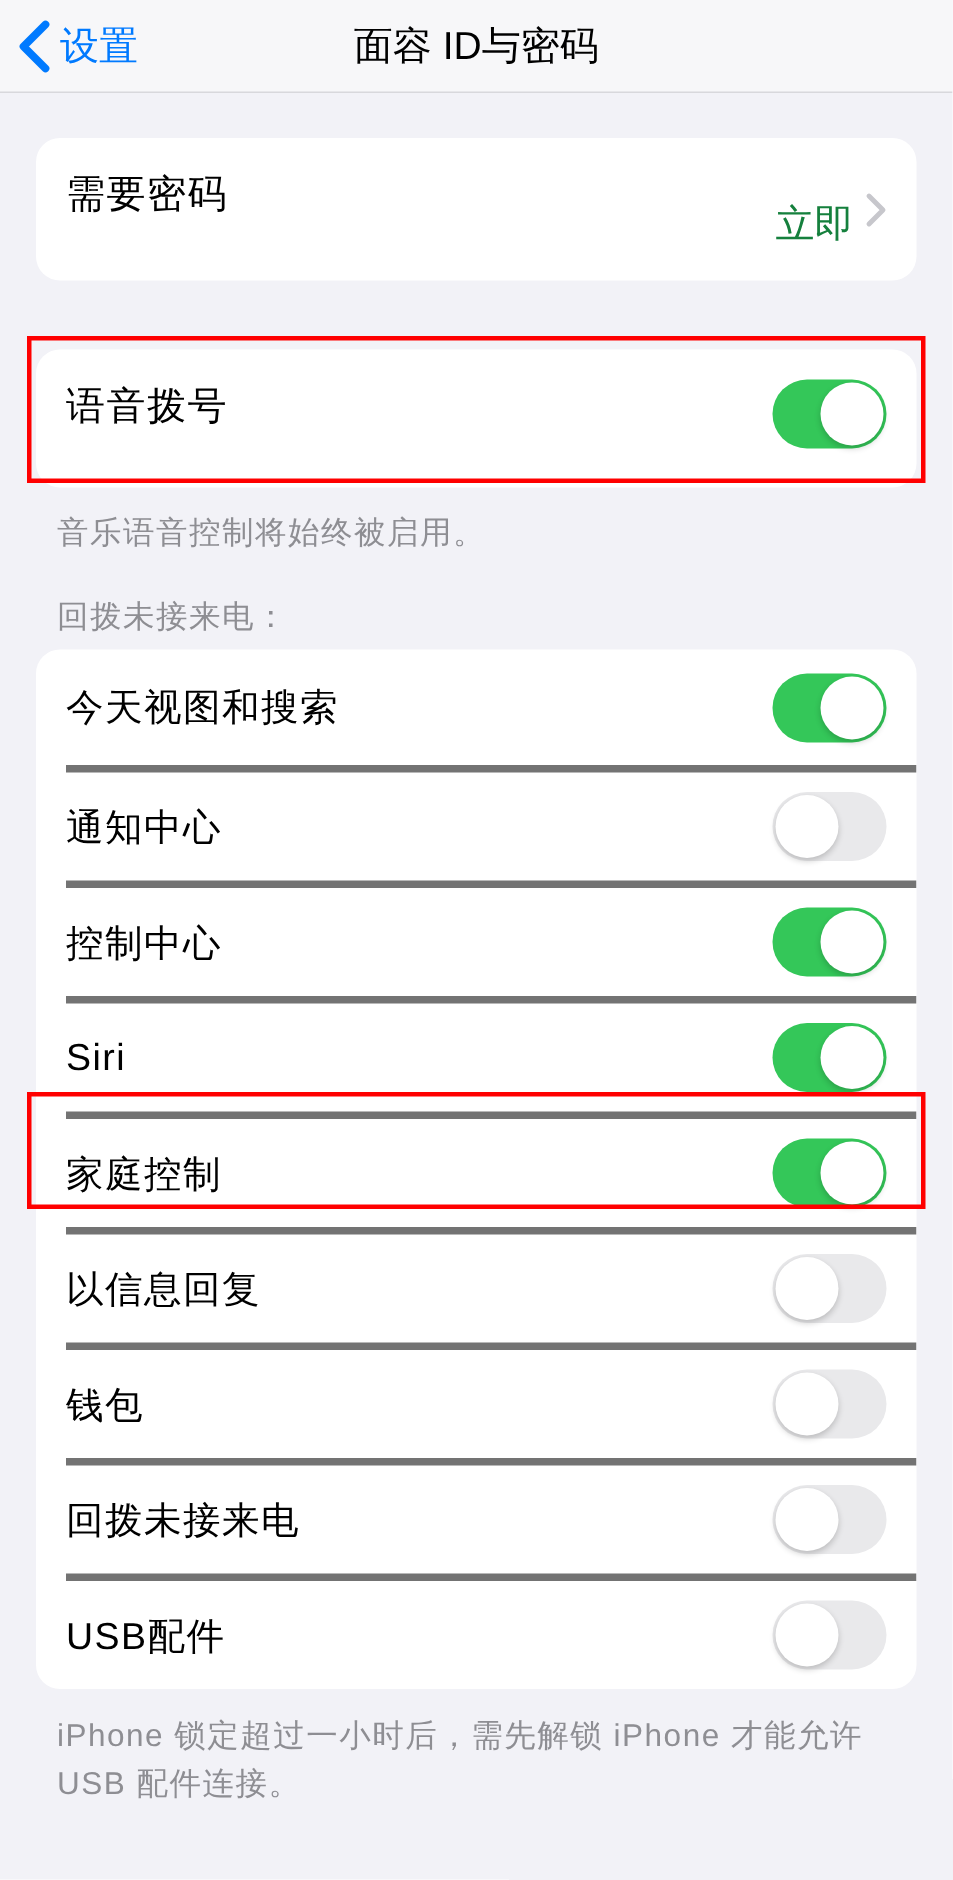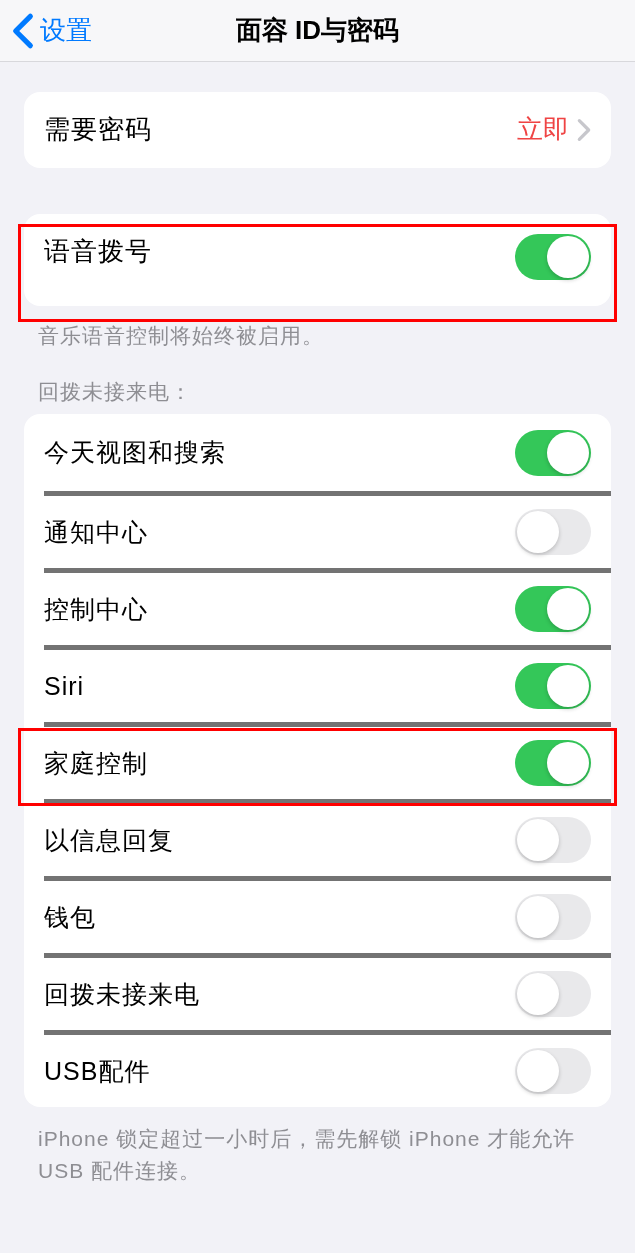--- a/index.html
+++ b/index.html
@@ -35,21 +35,21 @@
     }
     .back-text {
       margin-left: 6px;
     }
     .title {
       position: absolute;
       left: 0;
       right: 0;
       text-align: center;
       font-size: 26px;
-      font-weight: 700;
+      font-weight: 400;
       color: #000;
       pointer-events: none;
     }
     .section {
       margin: 30px 24px 0 24px;
       background: #fff;
       border-radius: 16px;
       overflow: hidden;
     }
     .row {
@@ -65,21 +65,22 @@
       color: #000;
       letter-spacing: 1px;
     }
     .row-value {
       display: flex;
       align-items: center;
       gap: 8px;
     }
     .value-text {
       font-size: 26px;
-      color: #ef4444;
+      color: #15803d;
+      margin-top: 20px;
     }
     .chevron {
       color: #c7c7cc;
     }
     .chevron svg {
       width: 14px;
       height: 24px;
       display: block;
     }
     .toggle {

